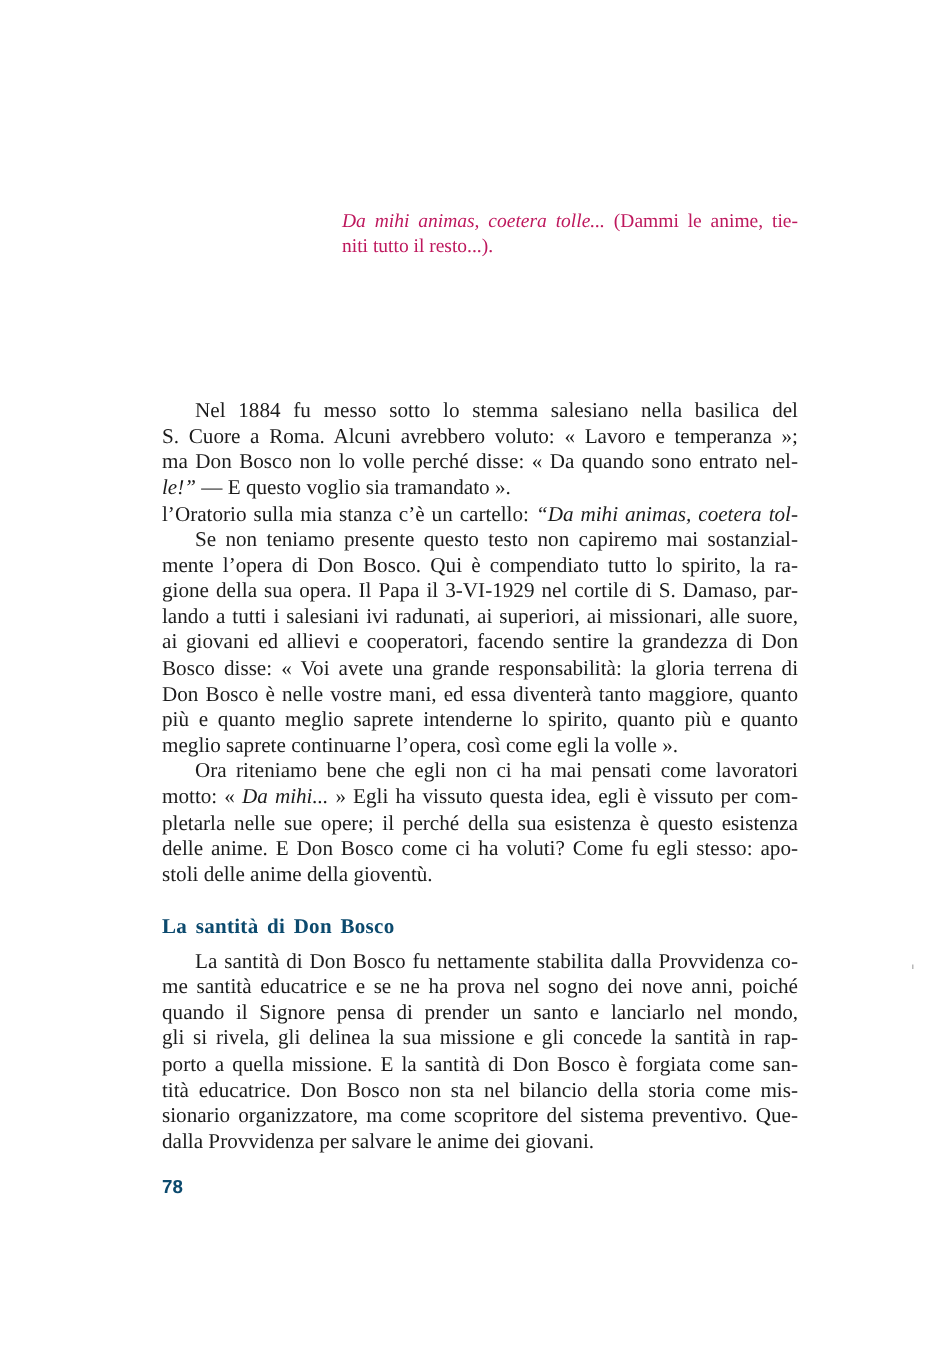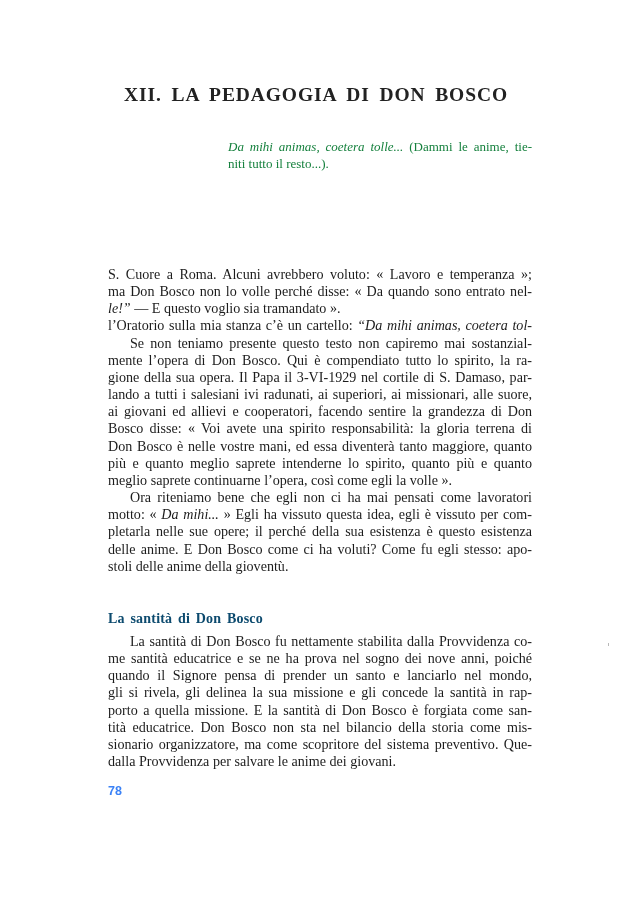--- a/index.html
+++ b/index.html
@@ -33,21 +33,21 @@
       color: #222;
       white-space: nowrap;
     }
     .epigraph {
       position: absolute;
       left: 228px;
       top: 138px;
       width: 304px;
       font-size: 13px;
       line-height: 17px;
-      color: #15803d;
+      color: #be185d;
       text-align: justify;
     }
     .epigraph em { font-style: italic; }
     .body-text {
       position: absolute;
       left: 108px;
       width: 424px;
       font-size: 14.1px;
       line-height: 17.15px;
       color: #1c1c1c;
@@ -72,55 +72,55 @@
       word-spacing: 2px;
       color: #0c4a6e;
     }
     #block2 { top: 633px; }
     .page-number {
       position: absolute;
       left: 108px;
       top: 784px;
       font-weight: bold;
       font-size: 12.5px;
-      color: #3b82f6;
+      color: #0c4a6e;
       font-family: "Liberation Sans", sans-serif;
     }
     .speck {
       position: absolute;
       left: 608px;
       top: 643px;
       width: 1px;
       height: 3px;
       background: #b8b8b8;
     }
   </style>
 </head>
 <body>
 
 <div class="page">
 
-  <div class="chapter-title">XII. LA PEDAGOGIA DI DON BOSCO</div>
 
   <div class="epigraph">
     <span class="line"><em>Da mihi animas, coetera tolle...</em><span> (Dammi le anime, tie-</span></span>
     <span class="line last">niti tutto il resto...).</span>
   </div>
 
   <div class="body-text" id="block1">
+    <span class="line indent">Nel 1884 fu messo sotto lo stemma salesiano nella basilica del</span>
     <span class="line">S. Cuore a Roma. Alcuni avrebbero voluto: « Lavoro e temperanza »;</span>
     <span class="line">ma Don Bosco non lo volle perché disse: « Da quando sono entrato nel-</span>
     <span class="line last"><span class="it">le!”</span><span> — E questo voglio sia tramandato ».</span></span>
     <span class="line"><span>l’Oratorio sulla mia stanza c’è un cartello: </span><span class="it">“Da mihi animas, coetera tol-</span></span>
     <span class="line indent">Se non teniamo presente questo testo non capiremo mai sostanzial-</span>
     <span class="line">mente l’opera di Don Bosco. Qui è compendiato tutto lo spirito, la ra-</span>
     <span class="line">gione della sua opera. Il Papa il 3-VI-1929 nel cortile di S. Damaso, par-</span>
     <span class="line">lando a tutti i salesiani ivi radunati, ai superiori, ai missionari, alle suore,</span>
     <span class="line">ai giovani ed allievi e cooperatori, facendo sentire la grandezza di Don</span>
-    <span class="line">Bosco disse: « Voi avete una spirito responsabilità: la gloria terrena di</span>
+    <span class="line">Bosco disse: « Voi avete una grande responsabilità: la gloria terrena di</span>
     <span class="line">Don Bosco è nelle vostre mani, ed essa diventerà tanto maggiore, quanto</span>
     <span class="line">più e quanto meglio saprete intenderne lo spirito, quanto più e quanto</span>
     <span class="line last">meglio saprete continuarne l’opera, così come egli la volle ».</span>
     <span class="line indent">Ora riteniamo bene che egli non ci ha mai pensati come lavoratori</span>
     <span class="line"><span>motto: « </span><span class="it">Da mihi...</span><span> » Egli ha vissuto questa idea, egli è vissuto per com-</span></span>
     <span class="line">pletarla nelle sue opere; il perché della sua esistenza è questo esistenza</span>
     <span class="line">delle anime. E Don Bosco come ci ha voluti? Come fu egli stesso: apo-</span>
     <span class="line last">stoli delle anime della gioventù.</span>
   </div>
 

